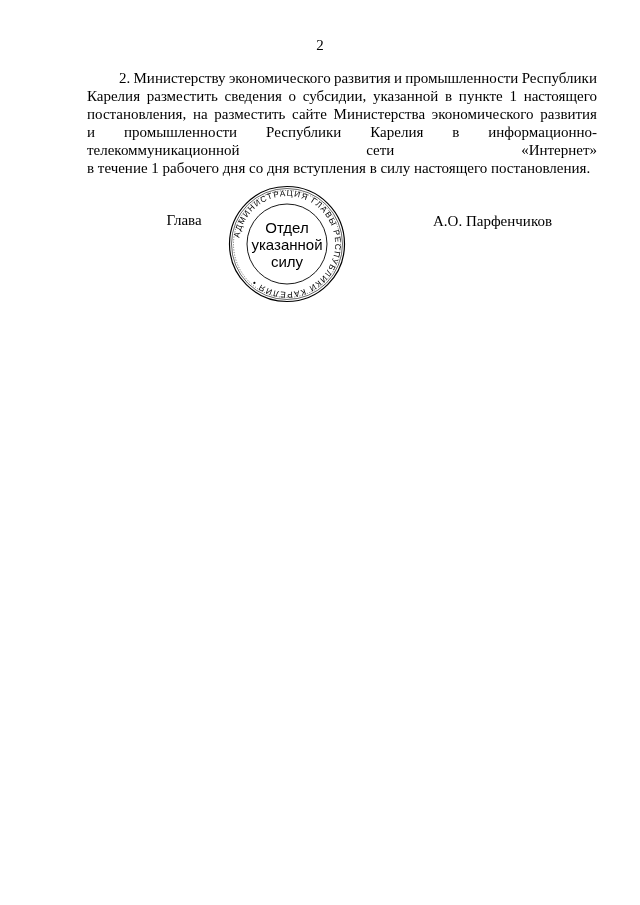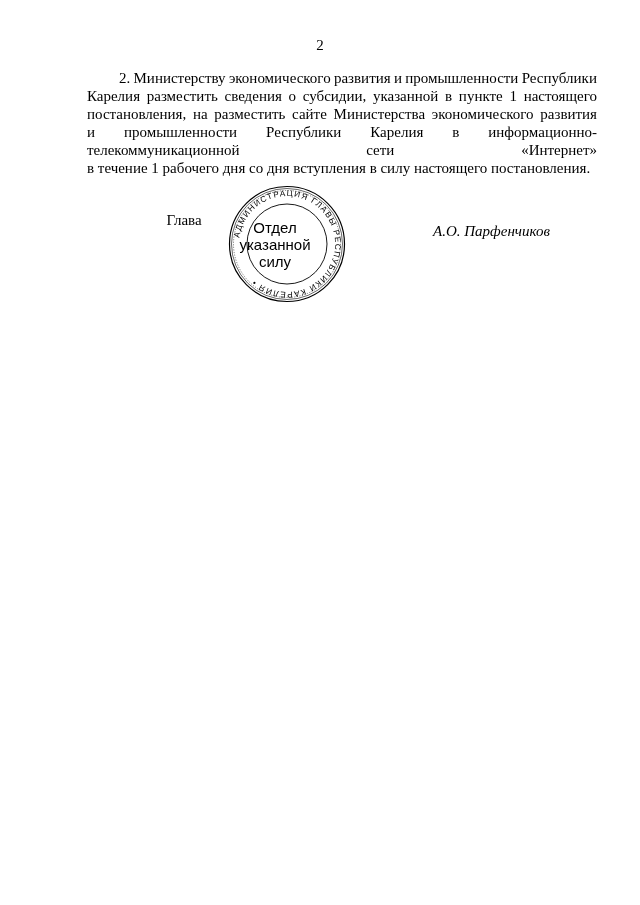--- a/index.html
+++ b/index.html
@@ -52,37 +52,36 @@
       top: 211px;
       left: 114px;
       width: 140px;
       text-align: center;
       font-size: 15px;
       line-height: 18px;
       z-index: 2;
     }
     .signature-right {
       position: absolute;
-      top: 222px;
+      top: 212px;
       left: 433px;
       font-size: 15px;
       line-height: 18px;
-      font-style: italic;
     }
     .stamp {
       position: absolute;
       left: 228px;
       top: 185px;
       width: 118px;
       height: 118px;
       z-index: 1;
     }
     .stamp-center {
       position: absolute;
-      left: 216px;
+      left: 228px;
       top: 185px;
       width: 118px;
       height: 118px;
       display: flex;
       flex-direction: column;
       align-items: center;
       justify-content: center;
       font-family: "Liberation Sans", "DejaVu Sans", sans-serif;
       font-size: 15px;
       line-height: 17px;

